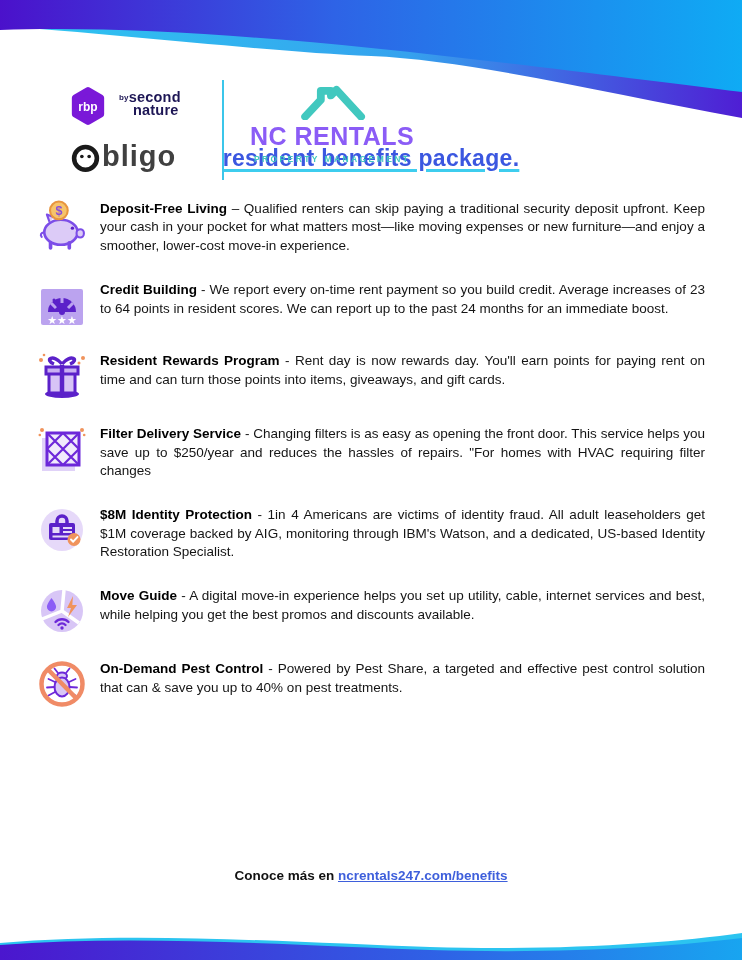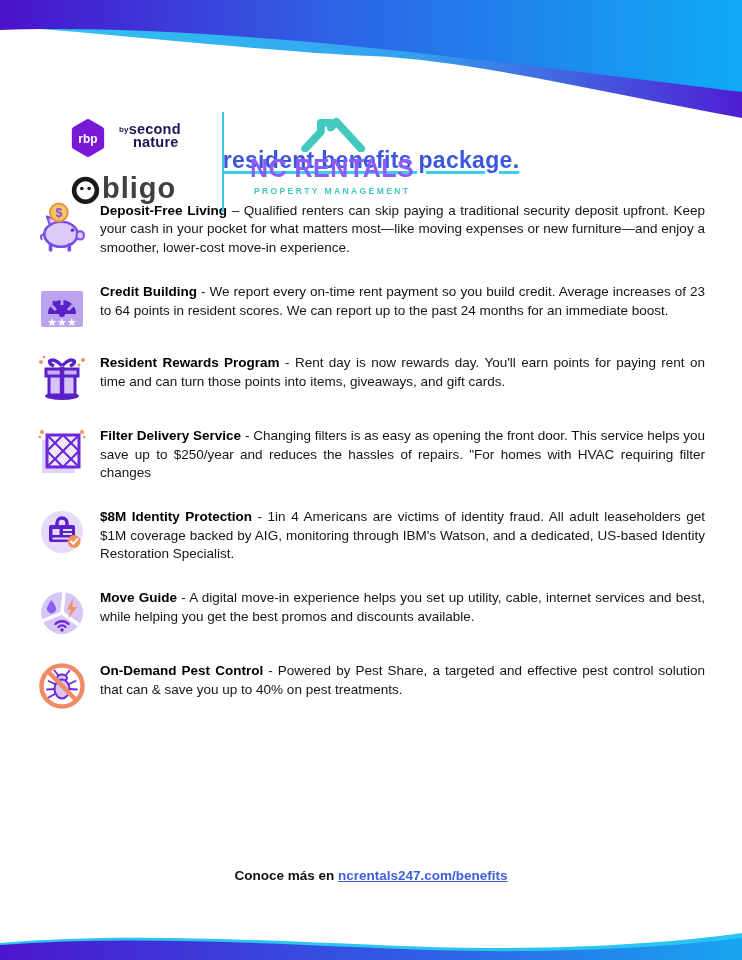--- a/index.html
+++ b/index.html
@@ -7,21 +7,21 @@
   .page {
     position:relative; width:742px; height:960px; margin:0 auto;
     background:#ffffff; overflow:hidden;
     font-family:"Liberation Sans", sans-serif; color:#111;
   }
   .top-wave, .bottom-wave { position:absolute; left:0; display:block; }
   .top-wave { top:0; }
   .bottom-wave { bottom:0; }
 
   
-  .logo-band { position:relative; display:flex; align-items:flex-start; padding:114px 0 0 64px; height:112px; }
+  .logo-band { position:relative; display:flex; align-items:flex-start; padding:82px 0 0 64px; height:112px; }
   .brand-left { width:146px; }
   .rbp-row { display:flex; align-items:flex-start; gap:7px; }
   .sn-text { margin-top:9px; color:#1D1655; font-weight:700; font-size:14.5px; line-height:13px; letter-spacing:0.2px; }
   .sn-by { font-size:8px; font-weight:700; vertical-align:top; }
   .sn-l2 { margin-left:14px; }
   .obligo { display:flex; align-items:center; margin:10px 0 0 6px; }
   .obligo-rest { font-size:29px; font-weight:600; color:#404040; letter-spacing:1px; margin-left:1px; }
   .logo-divider { width:2px; height:100px; background:#3BC6EA; margin:-2px 26px 0 12px; }
   .nc-brand { display:flex; flex-direction:column; align-items:center; margin-top:0; }
   .nc-name { font-size:25px; font-weight:800; color:#8b5cf6; letter-spacing:0.5px; margin-top:2px; }

